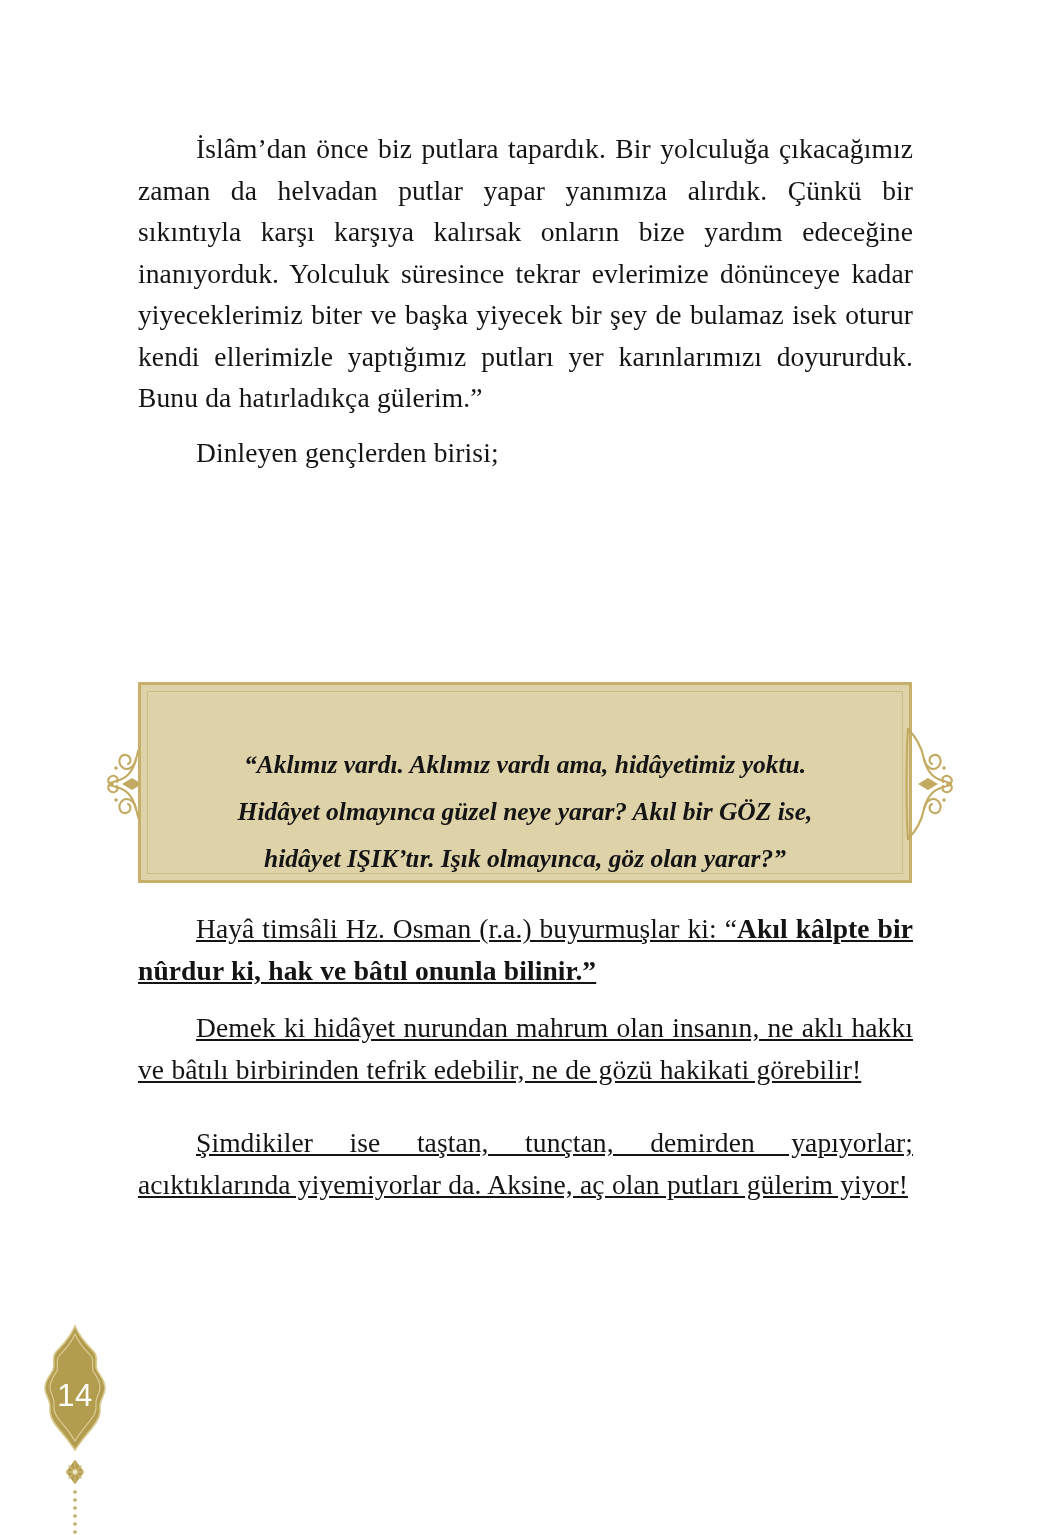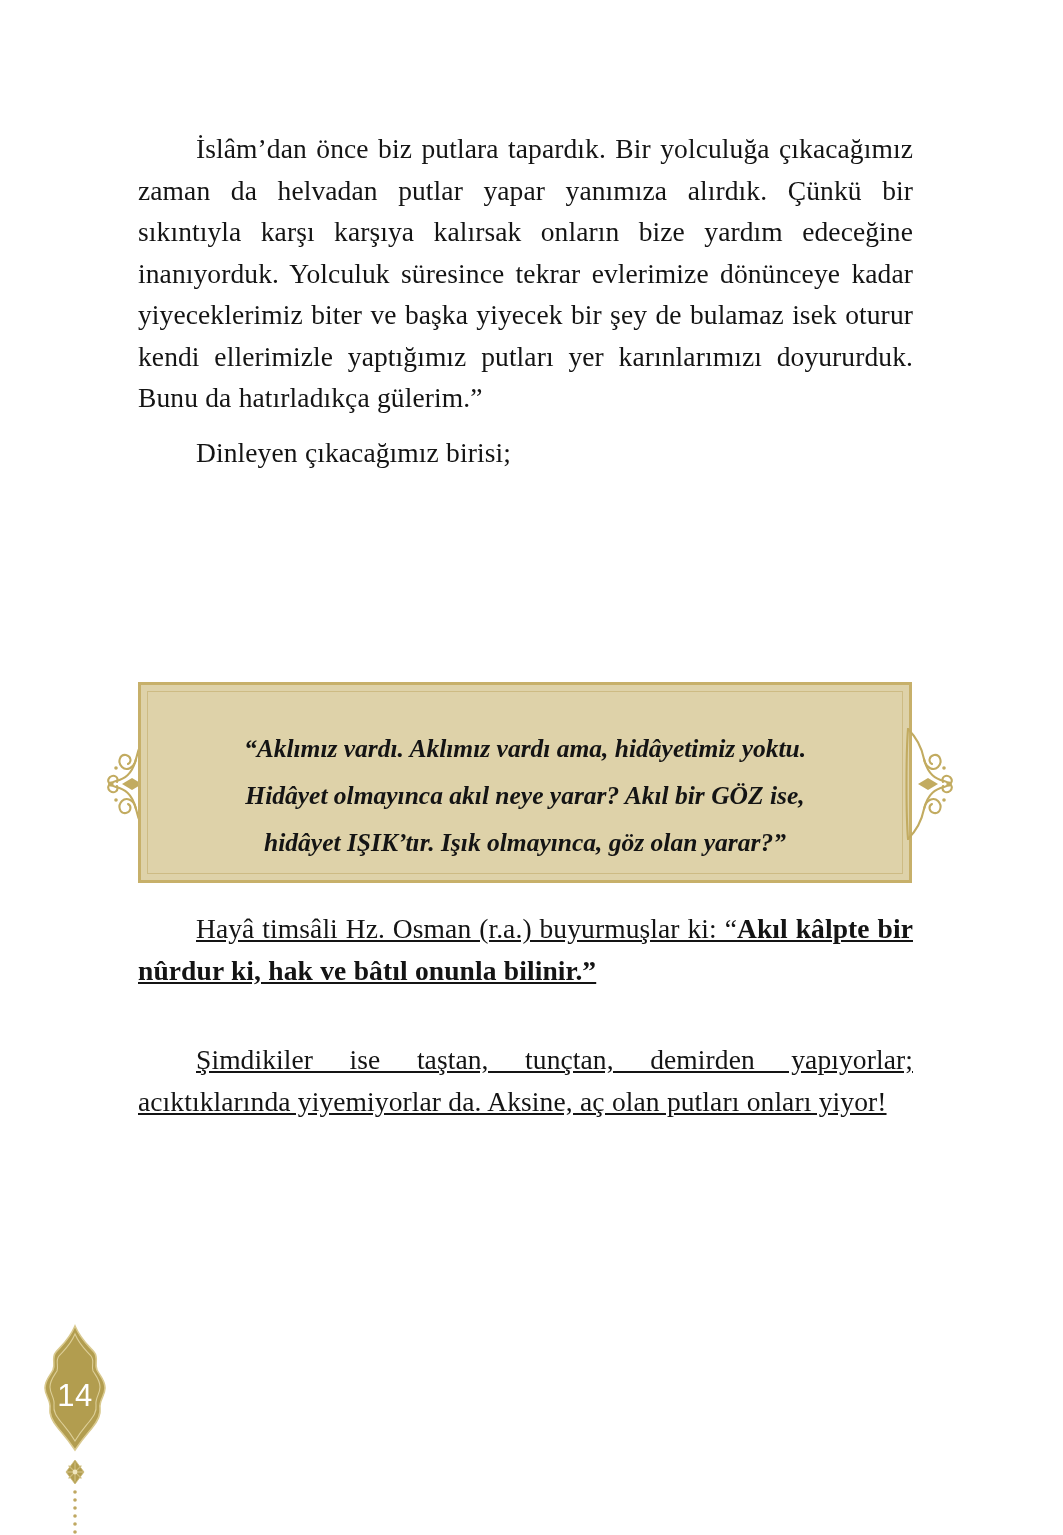--- a/index.html
+++ b/index.html
@@ -73,21 +73,21 @@
     content: "";
     position: absolute;
     left: 6px; top: 6px; right: 6px; bottom: 6px;
     border: 1px solid #cdbb84;
     pointer-events: none;
   }
   .quote-text {
     position: relative;
     z-index: 2;
     margin: 0;
-    padding: 40px 34px 0 34px;
+    padding: 56px 34px 0 34px;
     text-align: center;
     font-style: italic;
     font-weight: bold;
     font-size: 25.5px;
     line-height: 47px;
     color: #141414;
     font-family: "Liberation Serif", "DejaVu Serif", serif;
   }
   .quote-line { display: block; white-space: nowrap; }
 
@@ -126,21 +126,21 @@
 <body>
 
 <div id="page">
 
   <div class="text-column">
 
     <p class="body-par">İslâm’dan önce biz putlara tapardık. Bir yolculuğa çıkacağımız zaman da helvadan putlar yapar yanımıza alırdık. Çünkü bir sıkıntıyla karşı karşıya kalırsak onların bize yardım edeceğine inanıyorduk. Yolculuk süresince tekrar evlerimize dönünceye kadar yiyeceklerimiz biter ve başka yiyecek bir şey de bulamaz isek oturur kendi ellerimizle yaptığımız putları yer karınlarımızı doyururduk. Bunu da hatırladıkça gülerim.”</p>
 
     <div class="par-gap-sm"></div>
 
-    <p class="body-par">Dinleyen çıkacağımız birisi;</p>
+    <p class="body-par">Dinleyen gençlerden birisi;</p>
 
     <div class="par-gap-sm"></div>
 
   </div>
 
   <div class="quote-wrap">
 
     <svg class="orn orn-left" viewBox="0 0 58 122">
       <g fill="none" stroke="#c2ab60" stroke-width="2.1" stroke-linecap="round">
         <path d="M50 6 C 40 16, 36 26, 34 36 C 32 46, 24 48, 20 44 C 15 39, 18 31, 24 32 C 29 33, 30 39, 26 41"></path>
@@ -153,21 +153,21 @@
         <path d="M20 61 L 30 55 L 40 61 L 30 67 Z"></path>
         <circle cx="9" cy="61" r="2.6"></circle>
         <circle cx="14" cy="45" r="1.8"></circle>
         <circle cx="14" cy="77" r="1.8"></circle>
       </g>
     </svg>
 
     <div class="quote-box">
       <div class="quote-text">
         <span class="quote-line">“Aklımız vardı. Aklımız vardı ama, hidâyetimiz yoktu.</span>
-        <span class="quote-line">Hidâyet olmayınca akıl neye yarar? Akıl bir GÖZ ise,</span>
+        <span class="quote-line">Hidâyet olmayınca güzel neye yarar? Akıl bir GÖZ ise,</span>
         <span class="quote-line">hidâyet IŞIK’tır. Işık olmayınca, göz olan yarar?”</span>
       </div>
     </div>
 
     <svg class="orn orn-right" viewBox="0 0 58 122">
       <g fill="none" stroke="#c2ab60" stroke-width="2.1" stroke-linecap="round">
         <path d="M50 6 C 40 16, 36 26, 34 36 C 32 46, 24 48, 20 44 C 15 39, 18 31, 24 32 C 29 33, 30 39, 26 41"></path>
         <path d="M50 116 C 40 106, 36 96, 34 86 C 32 76, 24 74, 20 78 C 15 83, 18 91, 24 90 C 29 89, 30 83, 26 81"></path>
         <path d="M34 36 C 30 52, 22 56, 14 58 C 7 60, 4 64, 8 68 C 12 71, 17 68, 15 63"></path>
         <path d="M34 86 C 30 70, 22 66, 14 64 C 7 62, 4 58, 8 54 C 12 51, 17 54, 15 59"></path>
@@ -181,27 +181,28 @@
       </g>
     </svg>
   </div>
 
   <div class="text-column" style="top: 908px; text-decoration: underline;">
 
     <p class="body-par"><span>Hayâ timsâli Hz. Osman (r.a.) buyurmuşlar ki: “</span><b class="strong">Akıl kâlpte bir nûrdur ki, hak ve bâtıl onunla bilinir.”</b></p>
 
     <div class="par-gap-md"></div>
 
+    <p class="body-par">Demek ki hidâyet nurundan mahrum olan insanın, ne aklı hakkı ve bâtılı birbirinden tefrik edebilir, ne de gözü hakikati görebilir!</p>
 
     <div class="par-gap-md"></div>
 
 
     <div class="par-gap-md"></div>
 
-    <p class="body-par">Şimdikiler ise taştan, tunçtan, demirden yapıyorlar; acıktıklarında yiyemiyorlar da. Aksine, aç olan putları onları yiyor!</p>
+    <p class="body-par">Şimdikiler ise taştan, tunçtan, demirden yapıyorlar; acıktıklarında yiyemiyorlar da. Aksine, aç olan putları gülerim yiyor!</p>
   </div>
 
   <div class="page-badge-wrap">
     <svg class="badge-svg" width="76" height="215" viewBox="0 0 76 215">
 
       <path d="M38 4
                C 44 18, 52 24, 57 30
                C 62 36, 57 42, 60 48
                C 63 54, 68 58, 68 66
                C 68 74, 62 78, 63 86

